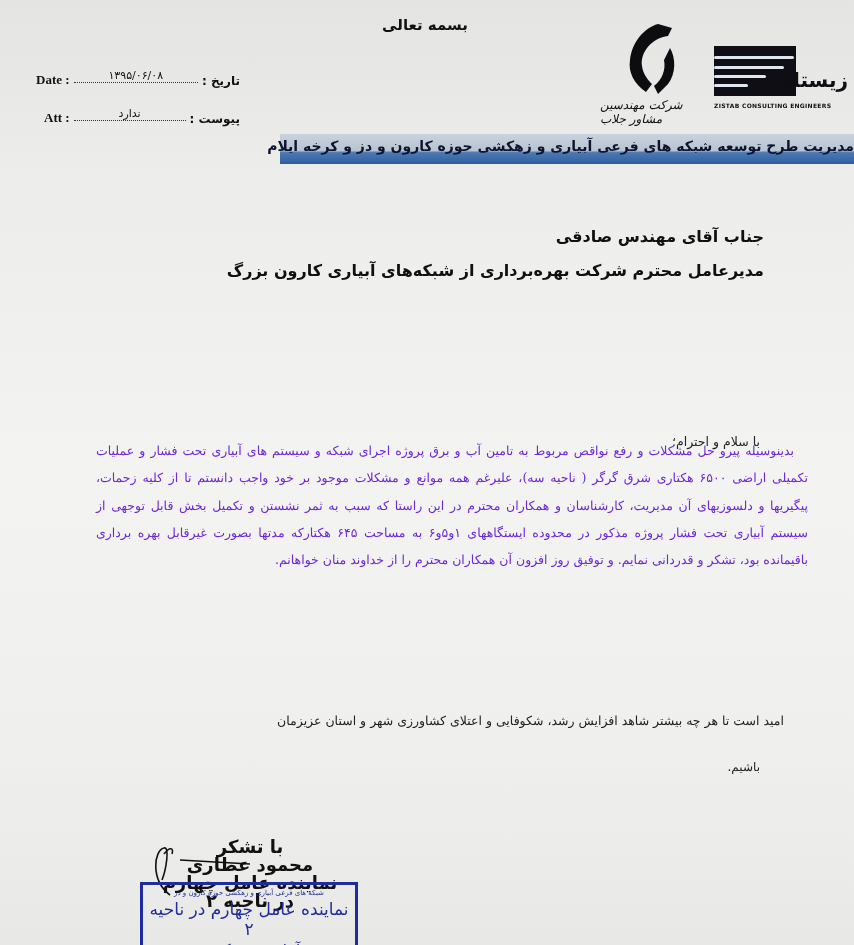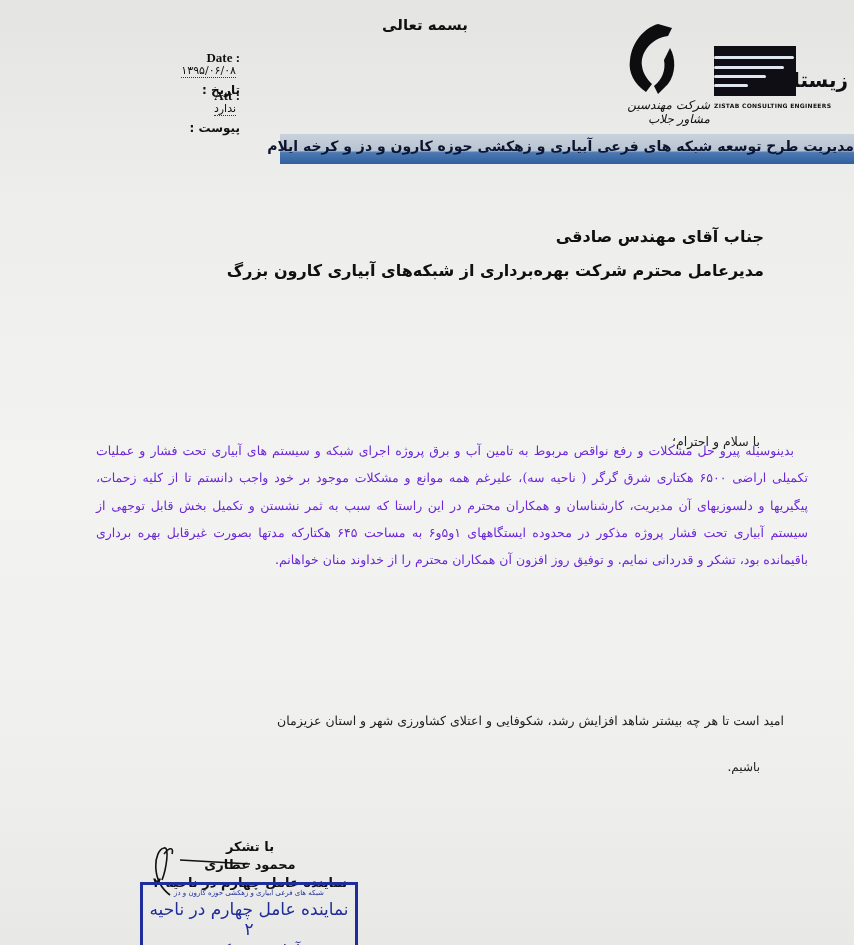--- a/index.html
+++ b/index.html
@@ -17,39 +17,39 @@
       position: absolute; top: 16px; left: 380px; width: 90px;
       text-align: center; font-weight: bold; font-size: 15px; color: #111;
       direction: rtl;
     }
     .meta {
       position: absolute; left: 30px; top: 50px; width: 210px;
       font-size: 12px; font-weight: bold; color: #111;
     }
     .meta-row {
       display: flex; align-items: flex-end; height: 38px;
-      justify-content: space-between; direction: ltr; flex-direction: column;
+      justify-content: space-between; direction: ltr;
     }
     .meta-row .en { font-family: "Liberation Serif", serif; font-weight: bold; font-size: 13px; white-space: nowrap; }
     .meta-row .dots {
       flex: 1; border-bottom: 1px dotted #333; margin: 0 4px 3px 4px;
       text-align: center; font-size: 11px; font-weight: normal; direction: rtl;
       position: relative; top: -2px; height: 14px; line-height: 14px;
     }
     .meta-row .fa { direction: rtl; white-space: nowrap; }
     .meta-row:nth-child(1) { margin-left: 6px; }
     .meta-row:nth-child(2) { margin-left: 14px; }
     .meta-row:nth-child(3) { margin-left: 18px; }
 
     .logo-jelab {
       position: absolute; left: 600px; top: 20px; width: 110px; height: 100px;
     }
     .logo-jelab .mark { position: absolute; left: 28px; top: 2px; width: 56px; height: 76px; }
     .logo-jelab .script {
-      position: absolute; left: 0; top: 78px; width: 110px; text-align: right;
+      position: absolute; left: 0; top: 78px; width: 110px; text-align: left;
       font-family: "DejaVu Serif", serif; font-style: italic; font-size: 12px; direction: rtl; color: #111;
     }
     .logo-zistab {
       position: absolute; left: 712px; top: 44px; width: 142px; height: 70px;
     }
     .logo-zistab .block {
       position: absolute; left: 2px; top: 2px; width: 82px; height: 50px; background: #0e0e14;
       overflow: hidden;
     }
     .logo-zistab .wave {
@@ -97,21 +97,21 @@
       font-family: "DejaVu Serif", serif; font-size: 12.5px; line-height: 30px; color: #222;
       text-align: justify; text-align-last: right; text-indent: 24px;
     }
     .closing-end {
       position: absolute; right: 94px; top: 760px; font-family: "DejaVu Serif", serif; font-size: 12px; color: #222;
     }
 
     
     .signature {
       position: absolute; left: 150px; top: 838px; width: 200px; text-align: center; direction: rtl;
-      font-weight: bold; font-size: 13px; color: #111;
+      font-weight: bold; font-size: 18px; color: #111;
     }
     .signature div { height: 18px; line-height: 18px; }
     .scribble { position: absolute; left: 140px; top: 840px; width: 120px; height: 60px; }
     .stamp {
       position: absolute; left: 140px; top: 882px; width: 218px; height: 80px;
       border: 3px solid #1e2d9a; direction: rtl; color: #1e2d9a; text-align: center;
     }
     .stamp .small { font-size: 7px; margin-top: 4px; }
     .stamp .big { font-size: 17px; margin-top: 2px; }
     .stamp .big2 { font-size: 15px; margin-top: 2px; }

